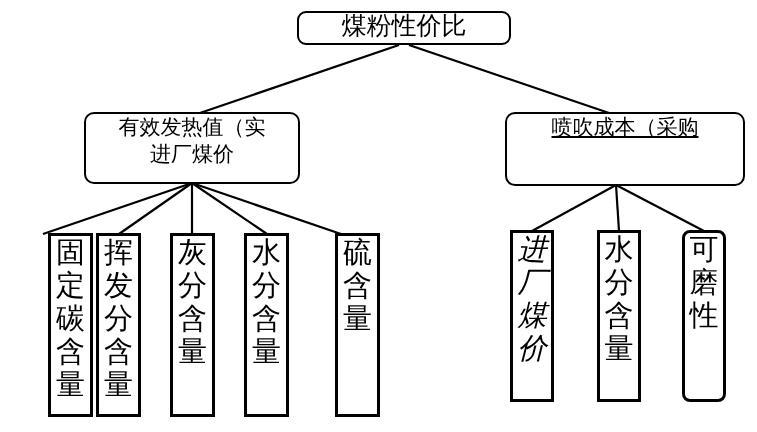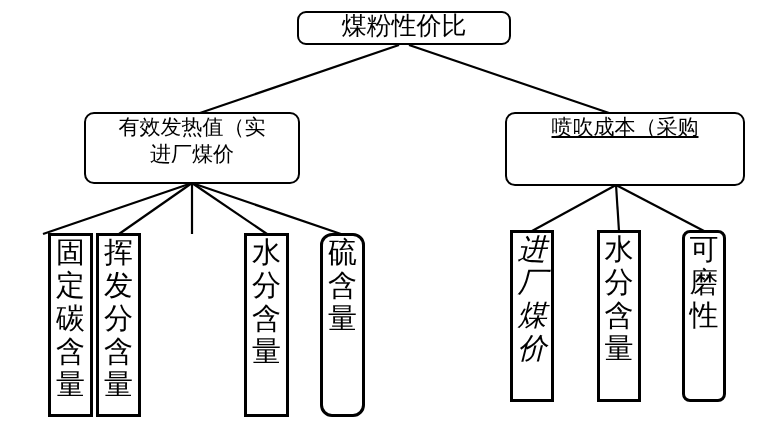--- a/index.html
+++ b/index.html
@@ -57,21 +57,21 @@
     width: 1em;
     word-break: break-all;
     text-align: center;
   }
   .leaf-l { top: 233px; width: 45px; height: 184px; }
   .leaf-r { top: 230px; width: 44px; height: 172px; }
   .lf1 { left: 4px; margin-left: 44px; }
   .lf2 { left: 96px; }
   .lf3 { left: 170px; }
   .lf4 { left: 244px; }
-  .lf5 { left: 320px; border-radius: 12px; }
+  .lf5 { left: 335px; }
   .rf1 { left: 510px; font-style: italic; }
   .rf2 { left: 597px; }
   .rf3 { left: 682px; border-radius: 8px; }
   .mid-line { display: block; }
 </style>
 </head>
 <body>
 
 <div id="canvas">
 
@@ -103,20 +103,23 @@
   <div class="node mid-node mid-right rounded">
     <span class="mid-line">喷吹成本（采购</span>
   </div>
 
   <div class="node leaf leaf-l lf1">
     <div class="vtext">固定碳含量</div>
   </div>
   <div class="node leaf leaf-l lf2">
     <div class="vtext">挥发分含量</div>
   </div>
+  <div class="node leaf leaf-l lf3">
+    <div class="vtext">灰分含量</div>
+  </div>
   <div class="node leaf leaf-l lf4">
     <div class="vtext">水分含量</div>
   </div>
   <div class="node leaf leaf-l lf5">
     <div class="vtext">硫含量</div>
   </div>
 
   <div class="node leaf leaf-r rf1">
     <div class="vtext">进厂煤价</div>
   </div>

